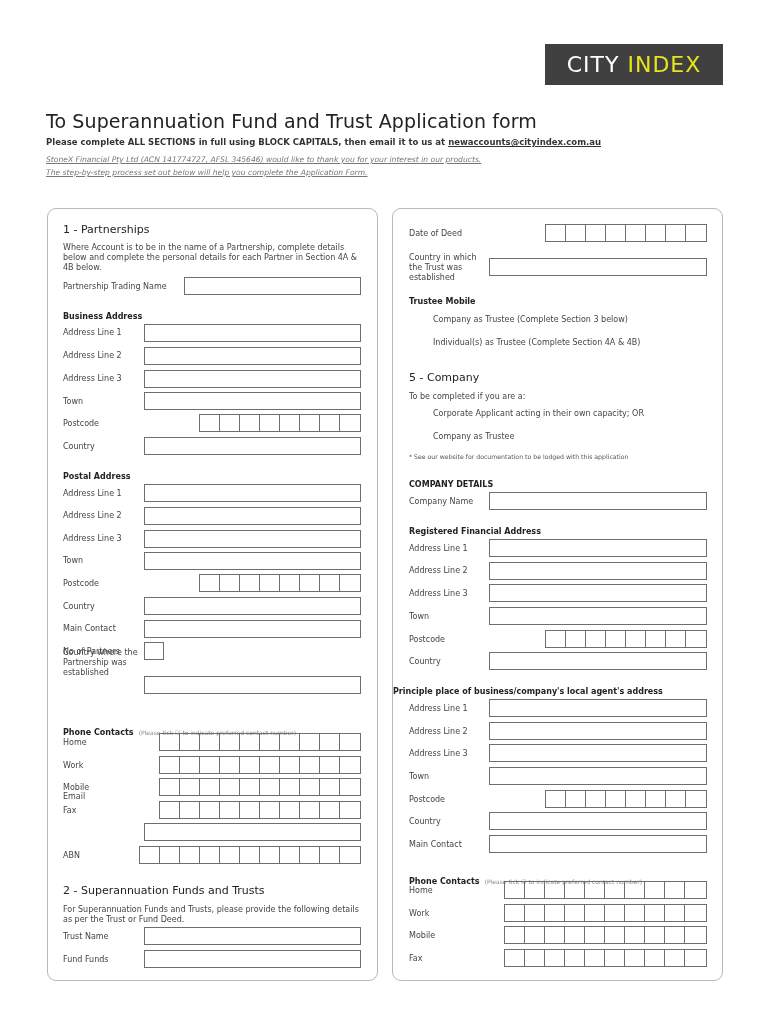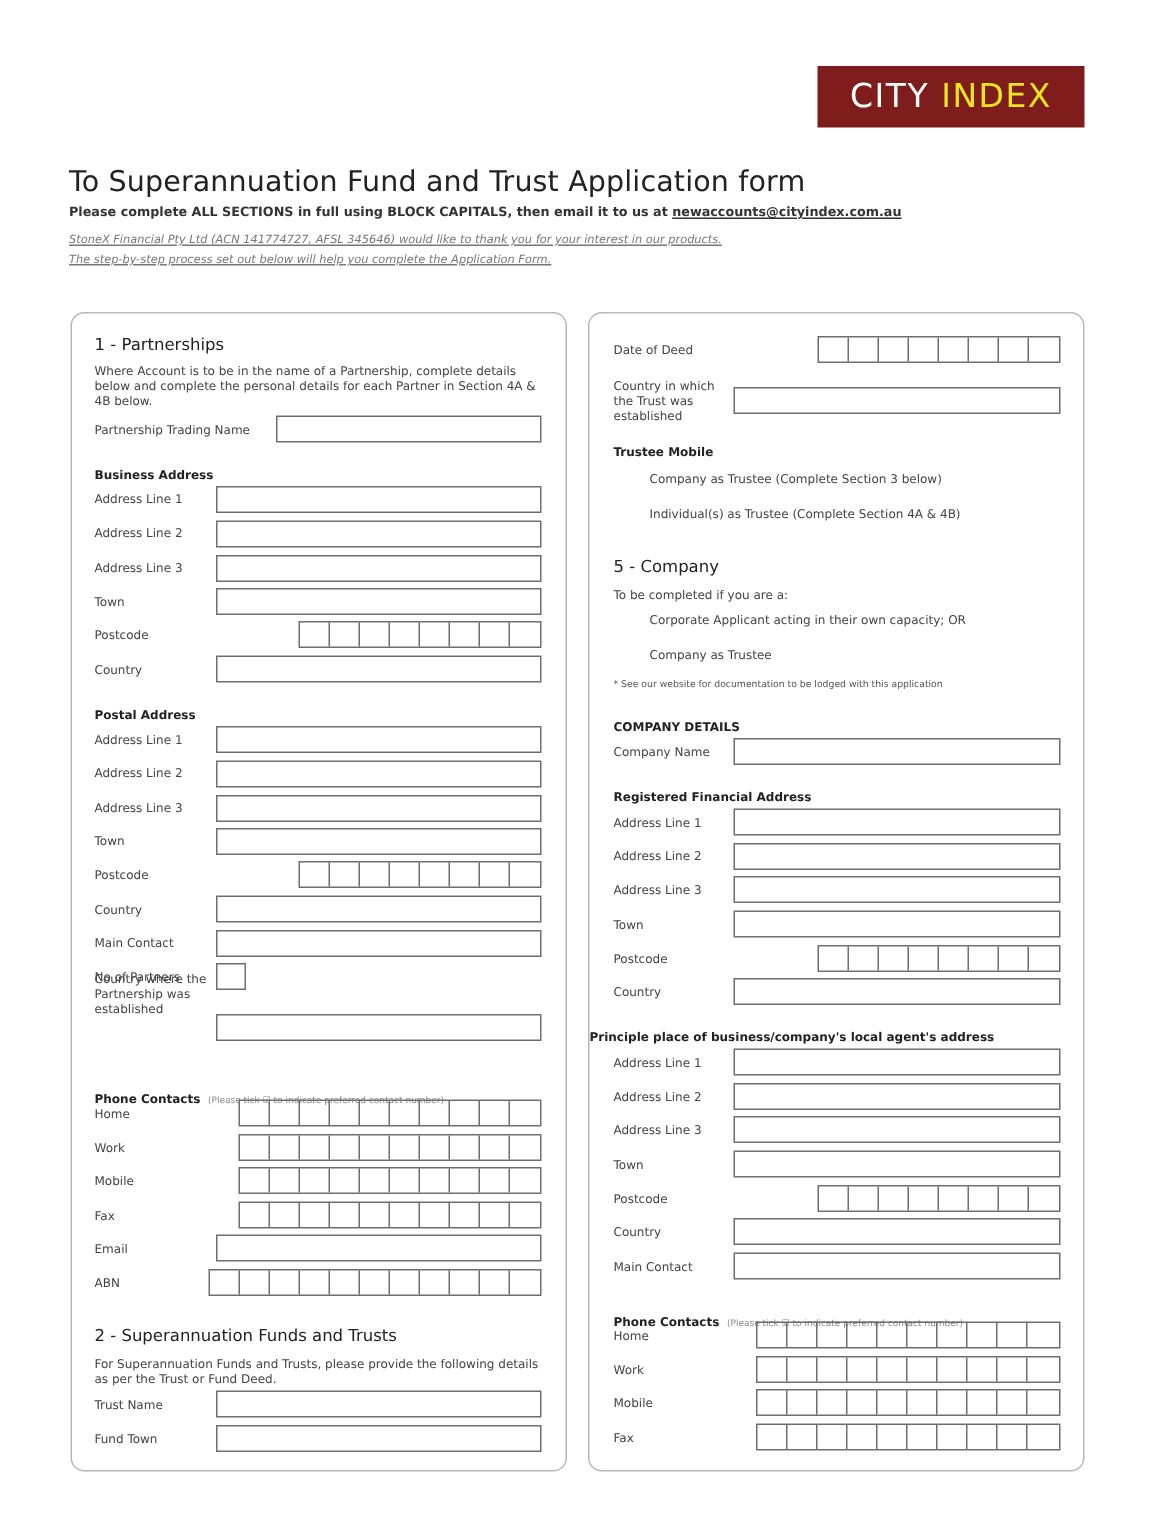--- a/index.html
+++ b/index.html
@@ -1,19 +1,19 @@
 <!DOCTYPE html>
 <html><head>
 <meta charset="utf-8">
 <style>
   * { box-sizing: border-box; margin: 0; padding: 0; }
   html, body { width: 770px; height: 1024px; background: #ffffff; overflow: hidden; }
   body { position: relative; font-family: "DejaVu Sans", sans-serif; color: #3a3a3a; }
 
-  .logo { position: absolute; left: 545px; top: 44px; width: 178px; height: 41px; background: #7f1d1d; display: flex; align-items: center; justify-content: center; font-family: "DejaVu Sans", sans-serif; font-size: 22px; letter-spacing: 1px; }
+  .logo { position: absolute; left: 545px; top: 44px; width: 178px; height: 41px; background: #404040; display: flex; align-items: center; justify-content: center; font-family: "DejaVu Sans", sans-serif; font-size: 22px; letter-spacing: 1px; }
   .logo .w { color: #ffffff; }
   .logo .y { color: #e8e41e; margin-left: 8px; }
 
   .title { position: absolute; left: 46px; top: 110px; font-size: 19px; font-weight: normal; color: #222; letter-spacing: 0.1px; }
   .subtitle { position: absolute; left: 46px; top: 137px; font-size: 8.5px; font-weight: bold; color: #333; }
   .subtitle a { color: #333; text-decoration: underline; }
   .intro { position: absolute; left: 46px; font-size: 7.6px; font-style: italic; color: #777; text-decoration: underline; }
 
   .panel { position: absolute; border: 1.5px solid #b8b8b8; border-radius: 9px; background: #fff; }
   #left-panel { left: 47px; top: 208px; width: 331px; height: 773px; }
@@ -154,42 +154,42 @@
     <span></span>
     <span></span>
     <span></span>
     <span></span>
     <span></span>
     <span></span>
     <span></span>
     <span></span>
     <span></span>
   </div>
-<div class="lbl" style="left:63px;top:828px">Email</div>
+<div class="lbl" style="left:63px;top:792px">Email</div>
 <div class="field" style="left:144px;top:823px;width:217px"></div>
 <div class="lbl" style="left:63px;top:851px">ABN</div>
 <div class="boxes" style="left:139px;top:846px;width:222px">
     <span></span>
     <span></span>
     <span></span>
     <span></span>
     <span></span>
     <span></span>
     <span></span>
     <span></span>
     <span></span>
     <span></span>
     <span></span>
   </div>
 
 <div class="hdr" style="left:63px;top:884px">2 - Superannuation Funds and Trusts</div>
 <div class="para" style="left:63px;top:905px;width:305px">For Superannuation Funds and Trusts, please provide the following details as per the Trust or Fund Deed.</div>
 <div class="lbl" style="left:63px;top:932px">Trust Name</div>
 <div class="field" style="left:144px;top:927px;width:217px"></div>
-<div class="lbl" style="left:63px;top:955px">Fund Town</div>
+<div class="lbl" style="left:63px;top:955px">Fund Funds</div>
 <div class="field" style="left:144px;top:950px;width:217px"></div>
 
 <div class="panel" id="right-panel"></div>
 
 <div class="lbl" style="left:409px;top:229px">Date of Deed</div>
 <div class="boxes" style="left:545px;top:224px;width:162px">
     <span></span>
     <span></span>
     <span></span>
     <span></span>

